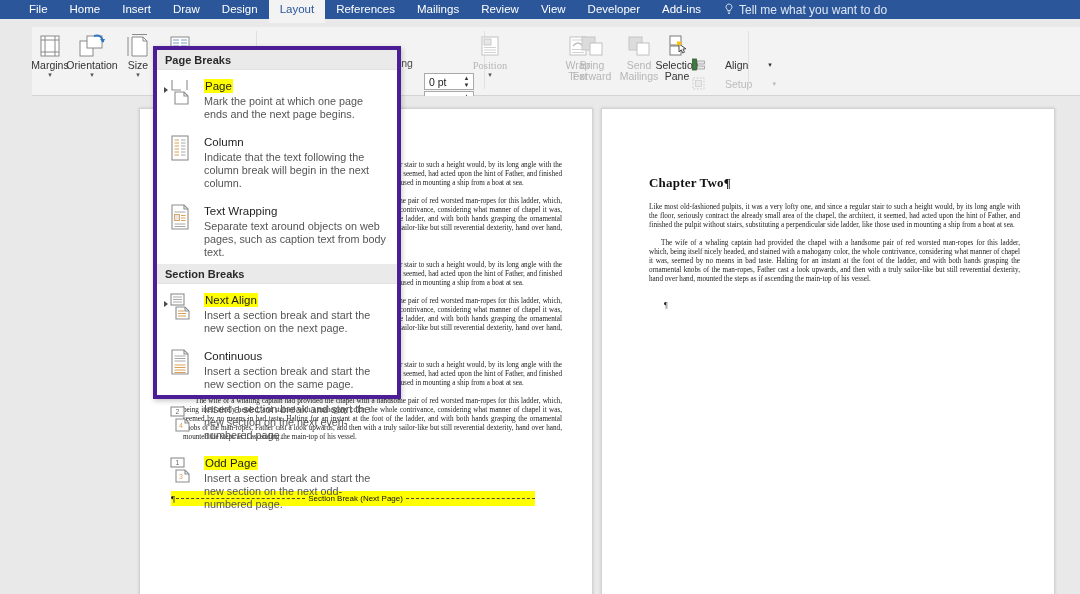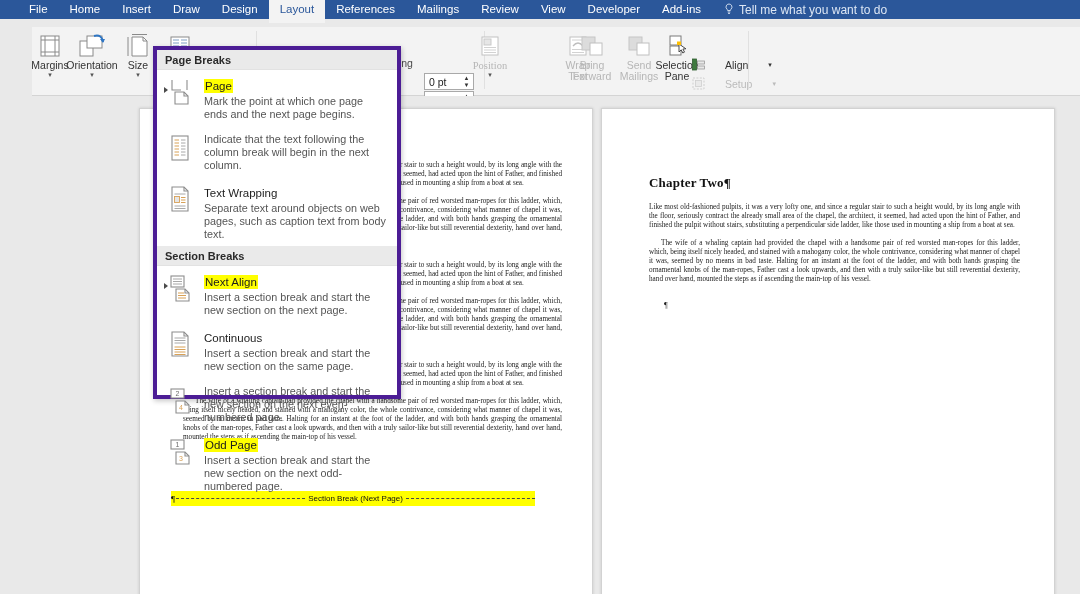--- a/index.html
+++ b/index.html
@@ -469,20 +469,21 @@
             <line x1="14" y1="6" x2="18.5" y2="6"></line>
               <line x1="14" y1="9" x2="18.5" y2="9"></line>
             <line x1="14" y1="12" x2="18.5" y2="12"></line>
               <line x1="14" y1="15" x2="18.5" y2="15"></line>
             <line x1="14" y1="18" x2="18.5" y2="18"></line>
               <line x1="14" y1="21" x2="18.5" y2="21"></line>
           </g>
         </svg>
       </div>
       <div class="mi-body">
+        <div><span class="mi-title">Column</span></div>
         <div class="mi-desc">Indicate that the text following the column break will begin in the next column.</div>
       </div>
     </div>
 
     <div class="menu-item">
       <div class="mi-icon">
         <svg width="26" height="28" viewBox="0 0 26 28">
           <path d="M5 2 h12 l4 4 v20 h-16 z" fill="#fff" stroke="#8d8d8d" stroke-width="1.1"></path>
           <path d="M17 2 v4 h4" fill="none" stroke="#8d8d8d" stroke-width="1.1"></path>
           <g stroke="#a8a8a8" stroke-width="1">

